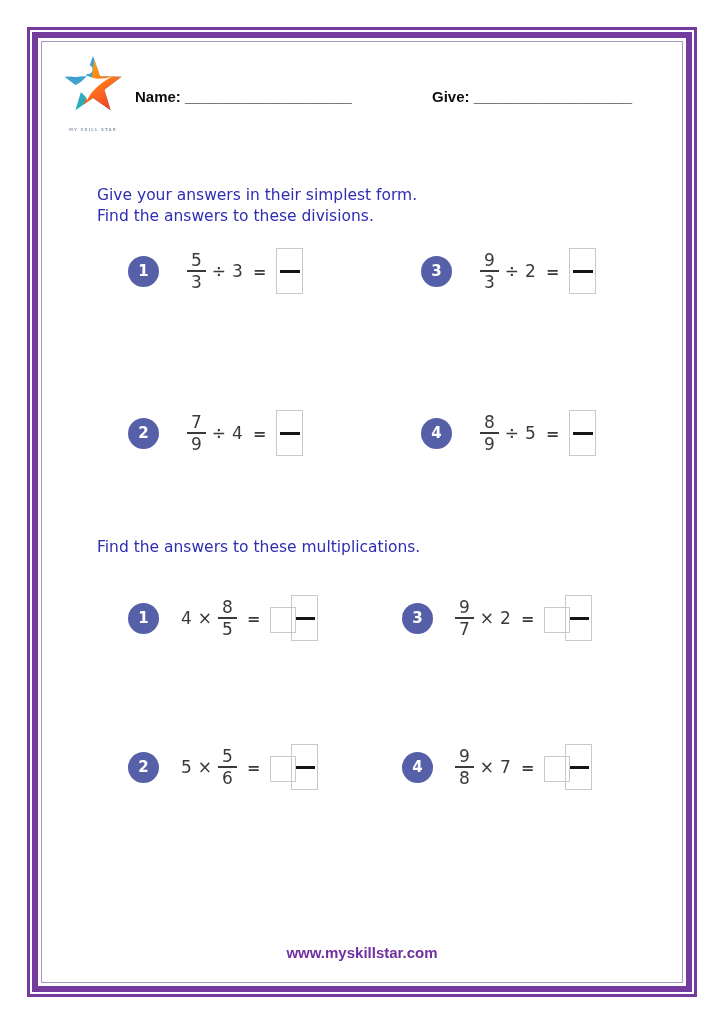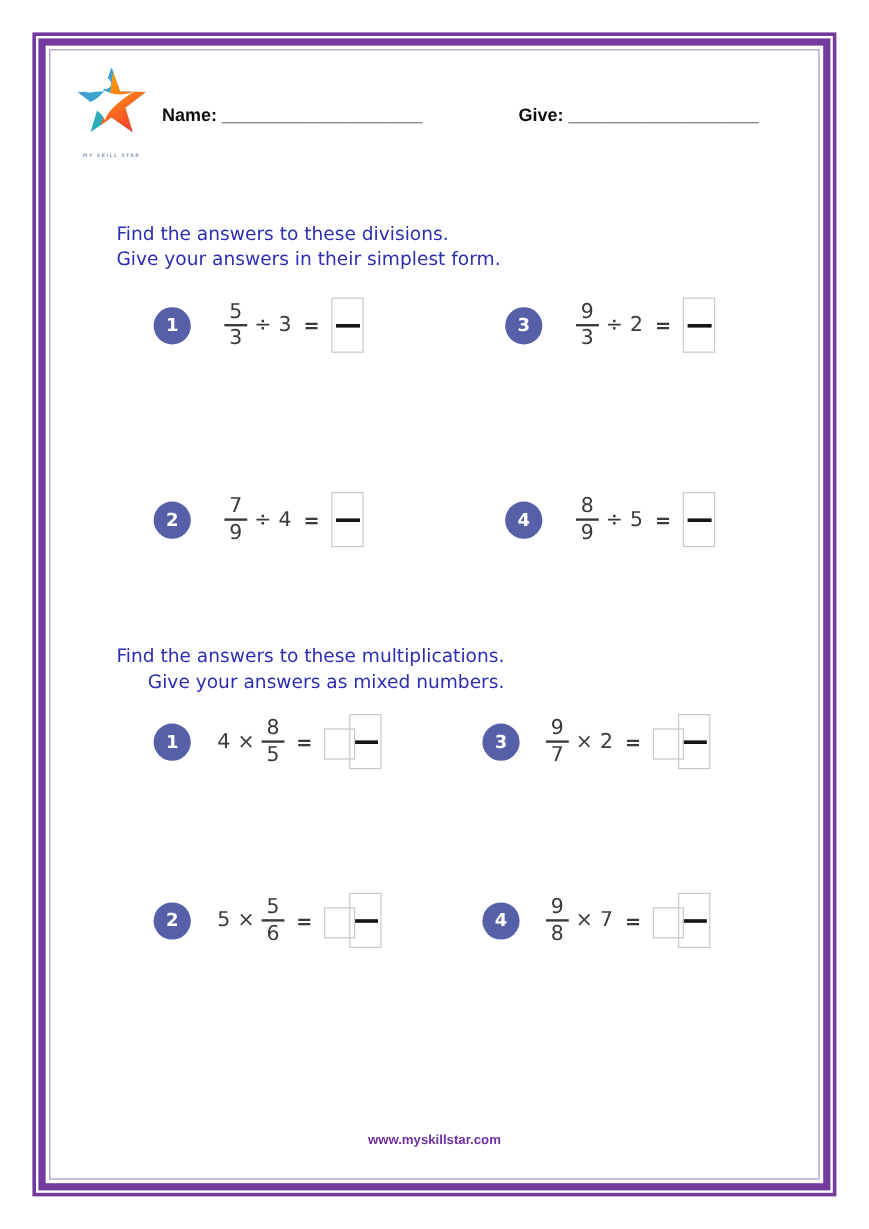--- a/index.html
+++ b/index.html
@@ -54,21 +54,21 @@
 
   .fbox { width:27px; height:46px; border:1px solid #c9c9c9; background:transparent;
           display:flex; align-items:center; justify-content:center; flex:0 0 27px; }
   .fbox .bar { width:20px; height:3px; background:#151515; }
   .wbox { width:26px; height:26px; border:1px solid #c9c9c9; background:transparent;
           position:relative; top:2px; margin-right:-5px; flex:0 0 26px; }
 
   
   .footer { position:absolute; top:944px; left:0; width:724px; text-align:center;
             font-family:"Liberation Sans", sans-serif;
-            font-size:11px; font-weight:bold; color:#7030a0; cursor:pointer; }
+            font-size:15px; font-weight:bold; color:#7030a0; cursor:pointer; }
 </style>
 </head>
 <body>
 
 <div class="page">
   <div class="border-outer"></div>
   <div class="border-mid"></div>
   <div class="border-inner"></div>
 
   <div class="logo">
@@ -96,22 +96,22 @@
     </svg>
     <div class="logo-caption">MY SKILL STAR</div>
   </div>
 
   <div class="field-row">
     <div class="name-field"><span>Name:</span> <span class="fill-line">____________________</span></div>
     <div class="date-field"><span>Give:</span> <span class="fill-line">___________________</span></div>
   </div>
 
   <div class="instructions instr-1">
+    <div>Give your answers in their simplest form.</div>
     <div>Find the answers to these divisions.</div>
-    <div>Give your answers in their simplest form.</div>
   </div>
   <div class="probs-0">
       <div class="problem p0">
         <span class="badge">1</span>
         <span class="frac">
           <span class="num">5</span>
           <span class="den">3</span>
         </span>
         <span class="op">÷</span>
         <span class="int">3</span>
@@ -156,21 +156,20 @@
         <span class="int">5</span>
         <span class="eq">=</span>
         <span class="fbox">
           <span class="bar"></span>
         </span>
       </div>
     </div>
 
   <div class="instructions instr-2">
     <div>Find the answers to these multiplications.</div>
-    <div>Give your answers as mixed numbers.</div>
   </div>
   <div class="probs-1">
       <div class="problem p0">
         <span class="badge">1</span>
         <span class="int">4</span>
         <span class="op">×</span>
         <span class="frac">
           <span class="num">8</span>
           <span class="den">5</span>
         </span>

